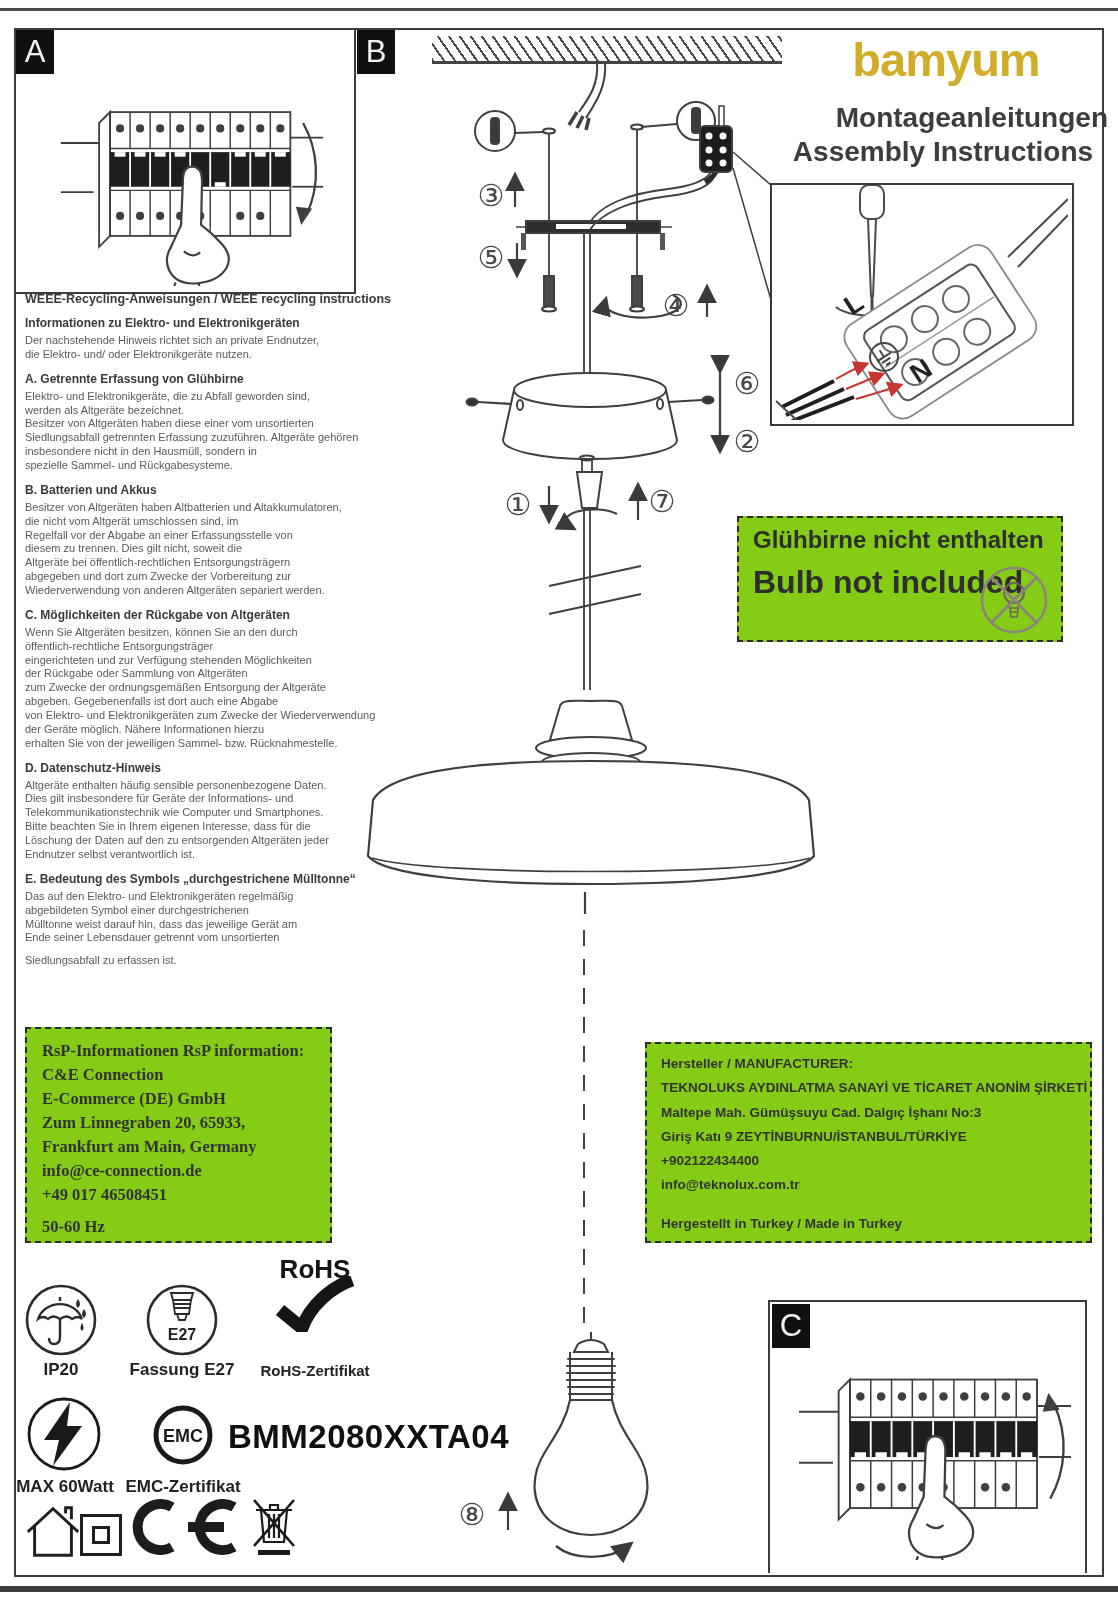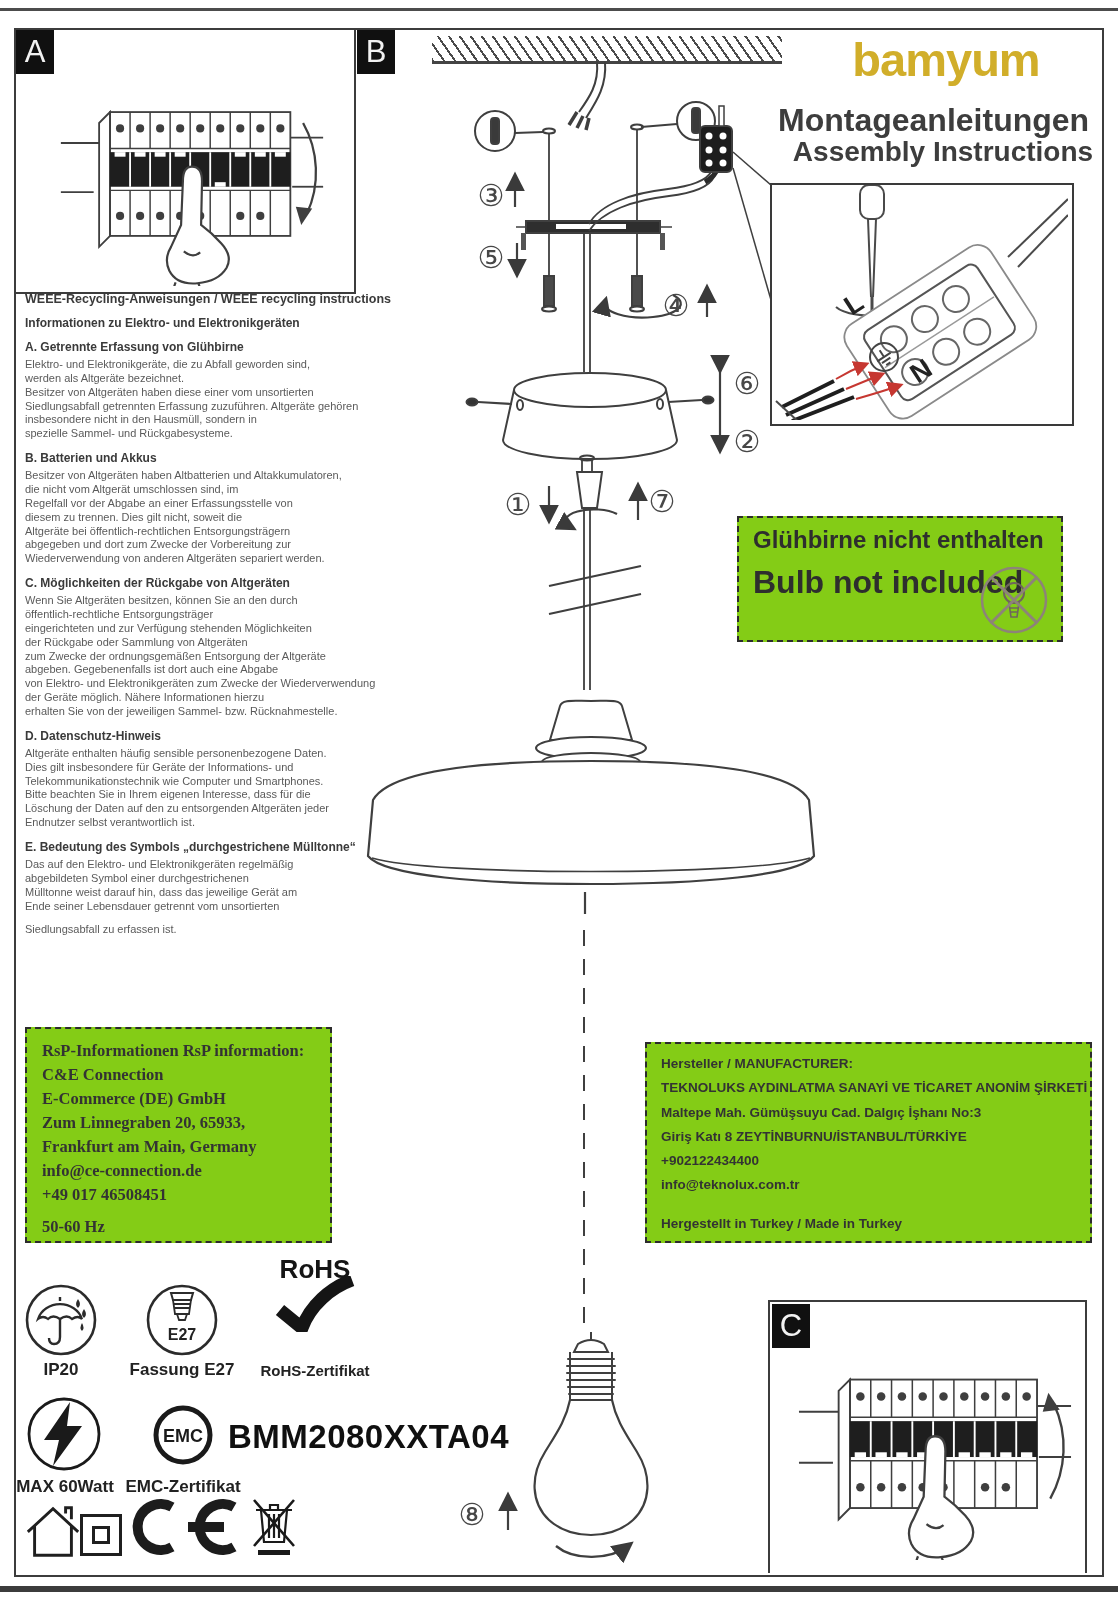--- a/index.html
+++ b/index.html
@@ -9,21 +9,21 @@
   .topline{left:0;top:8px;width:1118px;height:3px;background:#4c4c4c;}
   .bottomband{left:0;top:1586px;width:1118px;height:6px;background:#3c3c3c;}
   .frame{left:14px;top:28px;width:1086px;height:1545px;border:2px solid #3c3c3c;background:#fff;}
   .secbox{border:2px solid #3c3c3c;background:#fff;}
   .seclabel{width:38px;height:44px;background:#101010;color:#f2f2f2;font-size:31px;
             font-weight:400;display:flex;align-items:center;justify-content:center;z-index:6;}
   .hatch{left:432px;top:36px;width:350px;height:25px;border-bottom:3px solid #444;
          background:repeating-linear-gradient(55deg,#4a4a4a 0 2px,transparent 2px 9px);}
   .brand{left:800px;top:32px;width:292px;text-align:center;font-size:47px;font-weight:bold;
          color:#d1ae2a;letter-spacing:-1px;z-index:5;}
-  .title-de{left:778px;top:102px;width:330px;text-align:left;font-size:32px;font-weight:bold;color:#3d3d3d;z-index:5;}
+  .title-de{left:778px;top:102px;width:330px;text-align:right;font-size:28px;font-weight:bold;color:#3d3d3d;z-index:5;}
   .title-en{left:778px;top:136px;width:330px;text-align:center;font-size:28px;font-weight:bold;color:#3d3d3d;z-index:5;}
   .weee{left:25px;top:292px;width:418px;z-index:1;}
   .weee .t{font-size:12.5px;font-weight:bold;color:#3a3a3a;margin:0 0 8px 0;}
   .weee .h{font-size:12px;font-weight:bold;color:#3a3a3a;margin:10px 0 4px 0;}
   .weee .b{font-size:11px;line-height:1.26;color:#5a5a5a;margin:0;white-space:pre-line;}
   .dashbox{border:2.5px dashed #2c2c2c;background:#84cc16;z-index:4;}
   .bulbbox{left:737px;top:516px;width:322px;height:122px;}
   .bulbbox .l1{position:absolute;left:14px;top:8px;font-size:24px;font-weight:bold;color:#2e2e2e;}
   .bulbbox .l2{position:absolute;left:14px;top:46px;font-size:32px;font-weight:bold;color:#2e2e2e;}
   .rspbox{left:25px;top:1027px;width:303px;height:212px;padding:0;font-family:Liberation Serif, serif;}
@@ -116,20 +116,22 @@
 
   <div class="abs hatch"></div>
 
   <div class="abs brand">bamyum</div>
   <div class="abs title-de">Montageanleitungen</div>
   <div class="abs title-en">Assembly Instructions</div>
 
   <div class="abs weee">
     <p class="t">WEEE-Recycling-Anweisungen / WEEE recycling instructions</p>
     <p class="h">Informationen zu Elektro- und Elektronikgeräten</p>
+    <p class="b">Der nachstehende Hinweis richtet sich an private Endnutzer,
+ die Elektro- und/ oder Elektronikgeräte nutzen.</p>
     <p class="h">A. Getrennte Erfassung von Glühbirne</p>
     <p class="b">Elektro- und Elektronikgeräte, die zu Abfall geworden sind,
  werden als Altgeräte bezeichnet.
 Besitzer von Altgeräten haben diese einer vom unsortierten
 Siedlungsabfall getrennten Erfassung zuzuführen. Altgeräte gehören
 insbesondere nicht in den Hausmüll, sondern in
 spezielle Sammel- und Rückgabesysteme.</p>
     <p class="h">B. Batterien und Akkus</p>
     <p class="b">Besitzer von Altgeräten haben Altbatterien und Altakkumulatoren,
  die nicht vom Altgerät umschlossen sind, im
@@ -351,21 +353,21 @@
       <div>+49 017 46508451</div>
       <div class="freq">50-60 Hz</div>
     </div>
   </div>
 
   <div class="abs dashbox mfgbox">
     <div class="inner">
       <div>Hersteller / MANUFACTURER:</div>
       <div>TEKNOLUKS AYDINLATMA SANAYİ VE TİCARET ANONİM ŞİRKETİ</div>
       <div>Maltepe Mah. Gümüşsuyu Cad. Dalgıç İşhanı No:3</div>
-      <div>Giriş Katı 8 ZEYTİNBURNU/İSTANBUL/TÜRKİYE</div>
+      <div>Giriş Katı 9 ZEYTİNBURNU/İSTANBUL/TÜRKİYE</div>
       <div>+902122434400</div>
       <div>info@teknolux.com.tr</div>
       <div class="foot">Hergestellt in Turkey / Made in Turkey</div>
     </div>
   </div>
 
   <svg class="abs" style="left:24px;top:1283px;z-index:4;" width="74" height="74" viewBox="0 0 74 74">
     <circle cx="37" cy="37" r="34" stroke="#2b2b2b" stroke-width="2.6" fill="none"></circle>
     <path d="M14,36 A23,21 0 0 1 58,36 Q54,32 48,36 Q43,31 36,36 Q29,31 24,36 Q19,32 14,36 Z" stroke="#2b2b2b" stroke-width="2.2" fill="none"></path>
     <path d="M36,18 V14 M36,36 V54 Q36,61 30,61 Q25,61 25,55" stroke="#2b2b2b" stroke-width="2.4" fill="none"></path>

